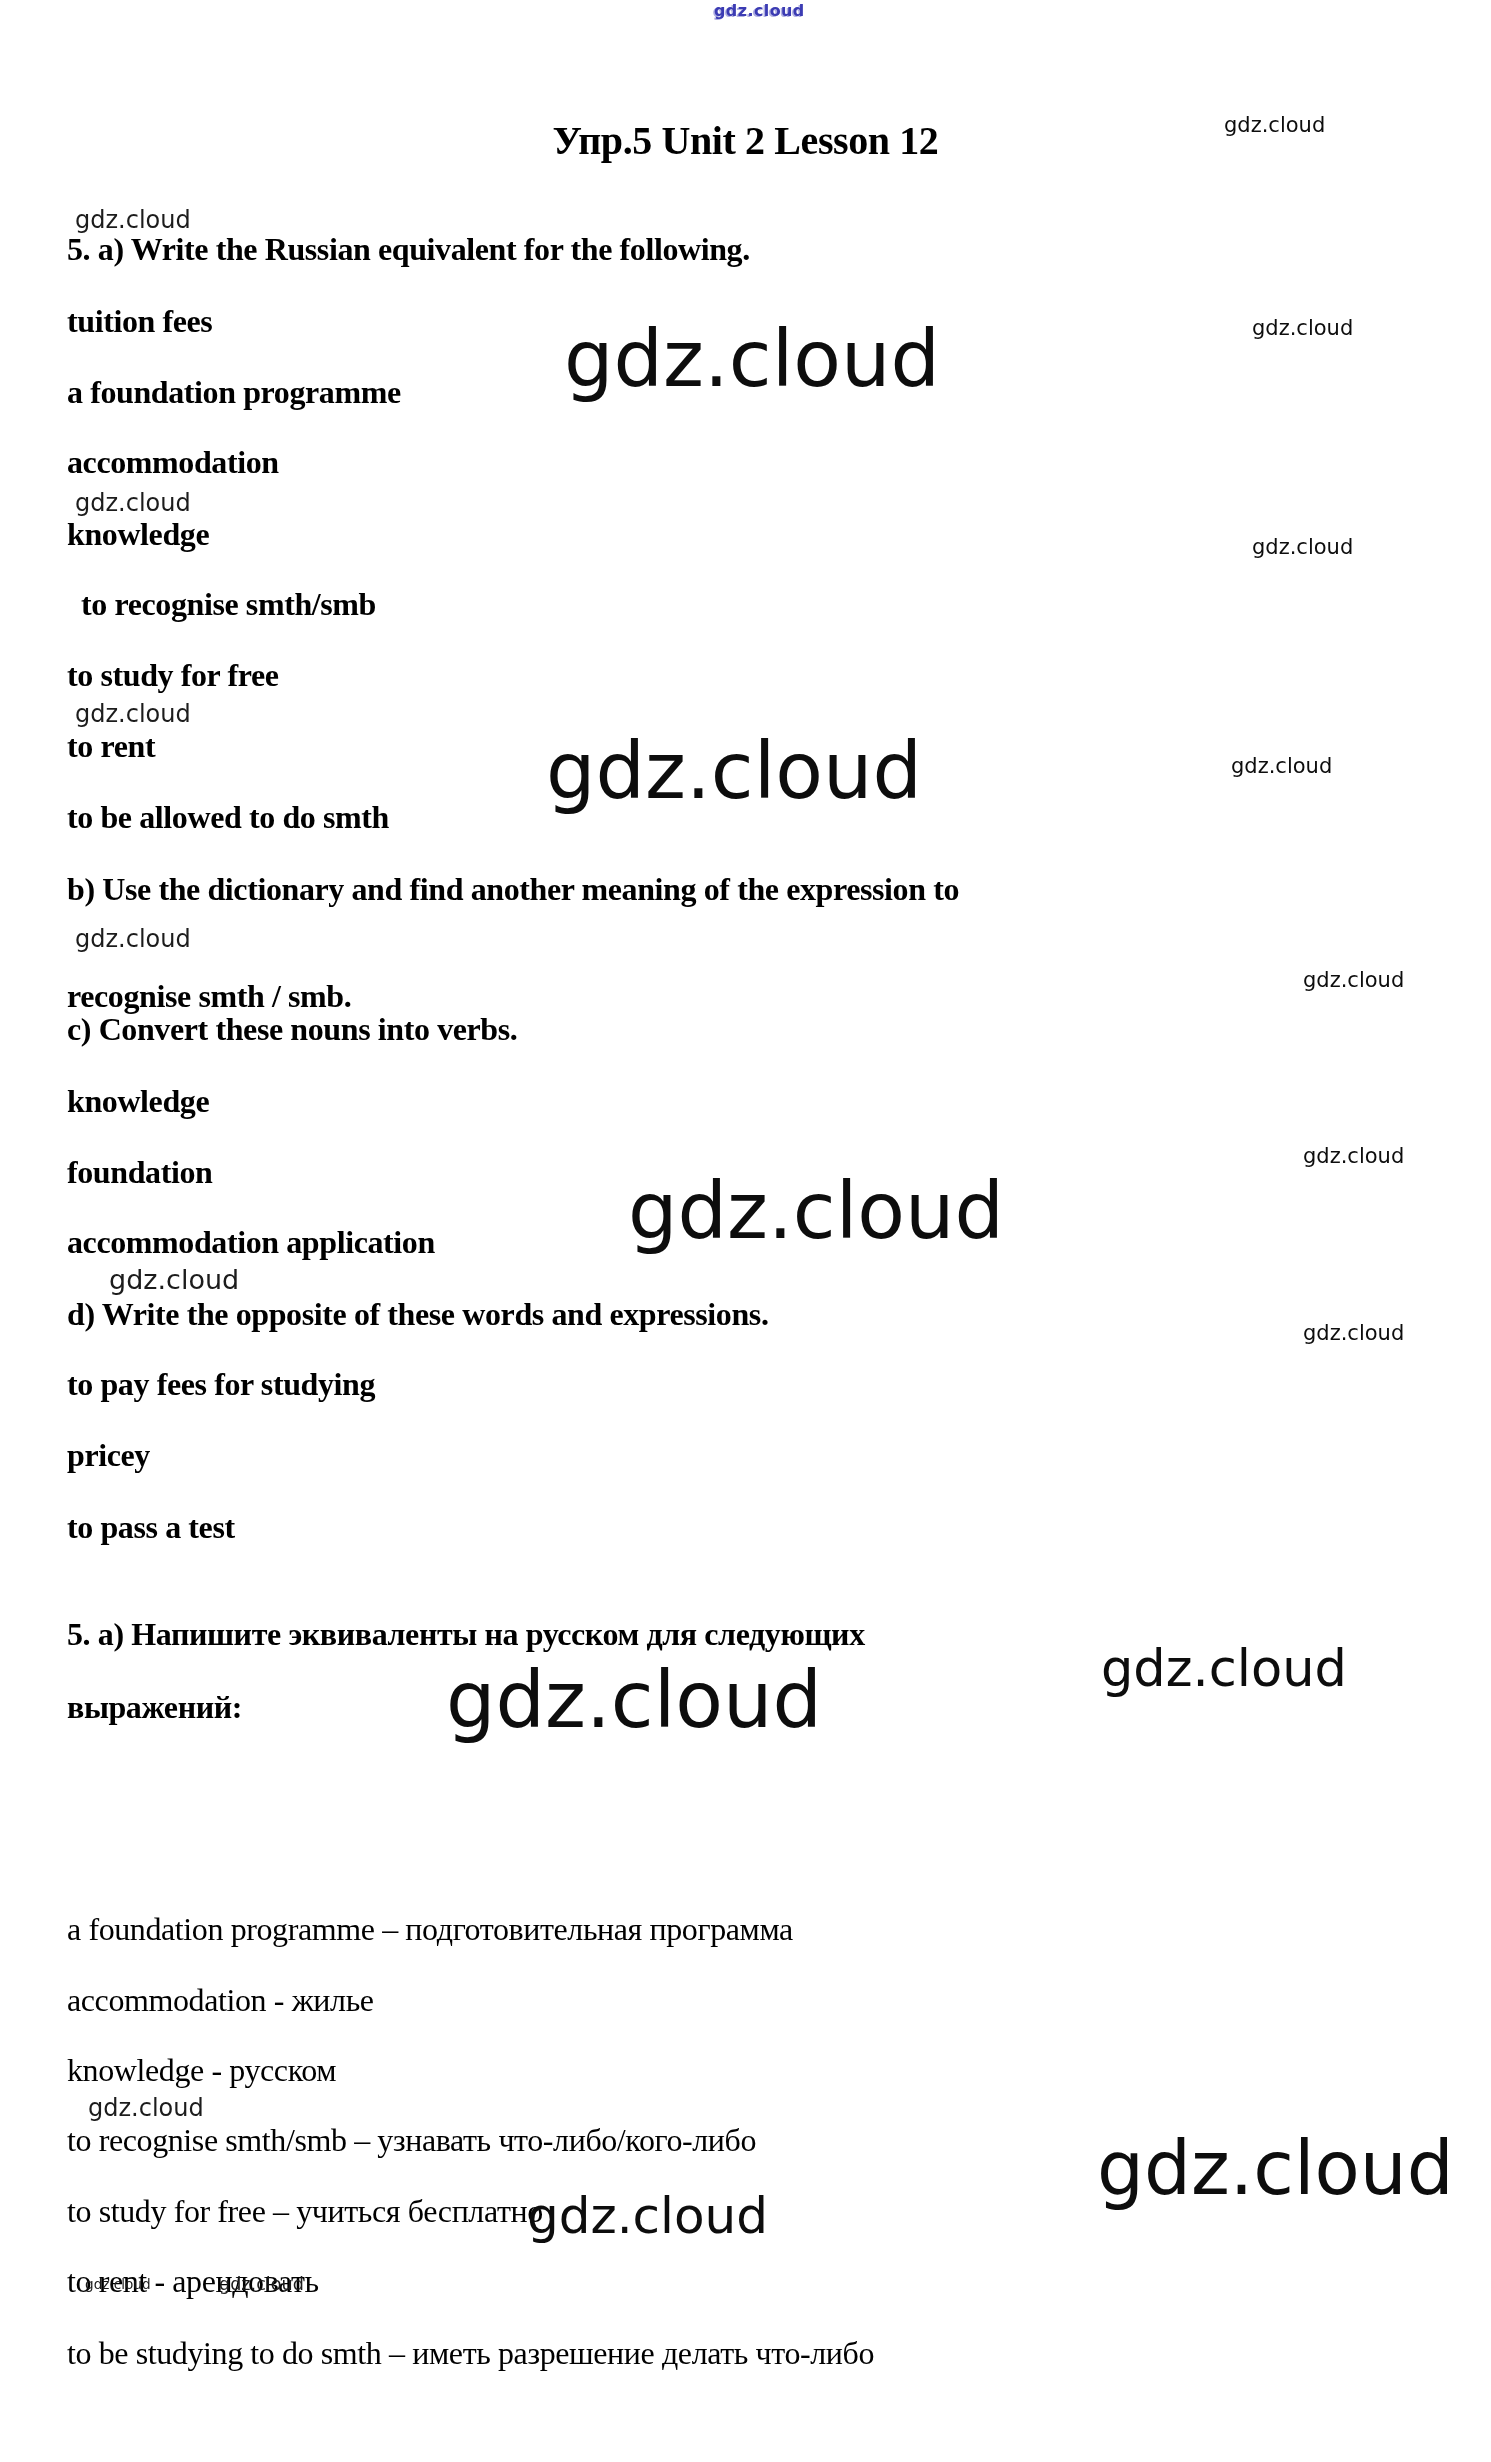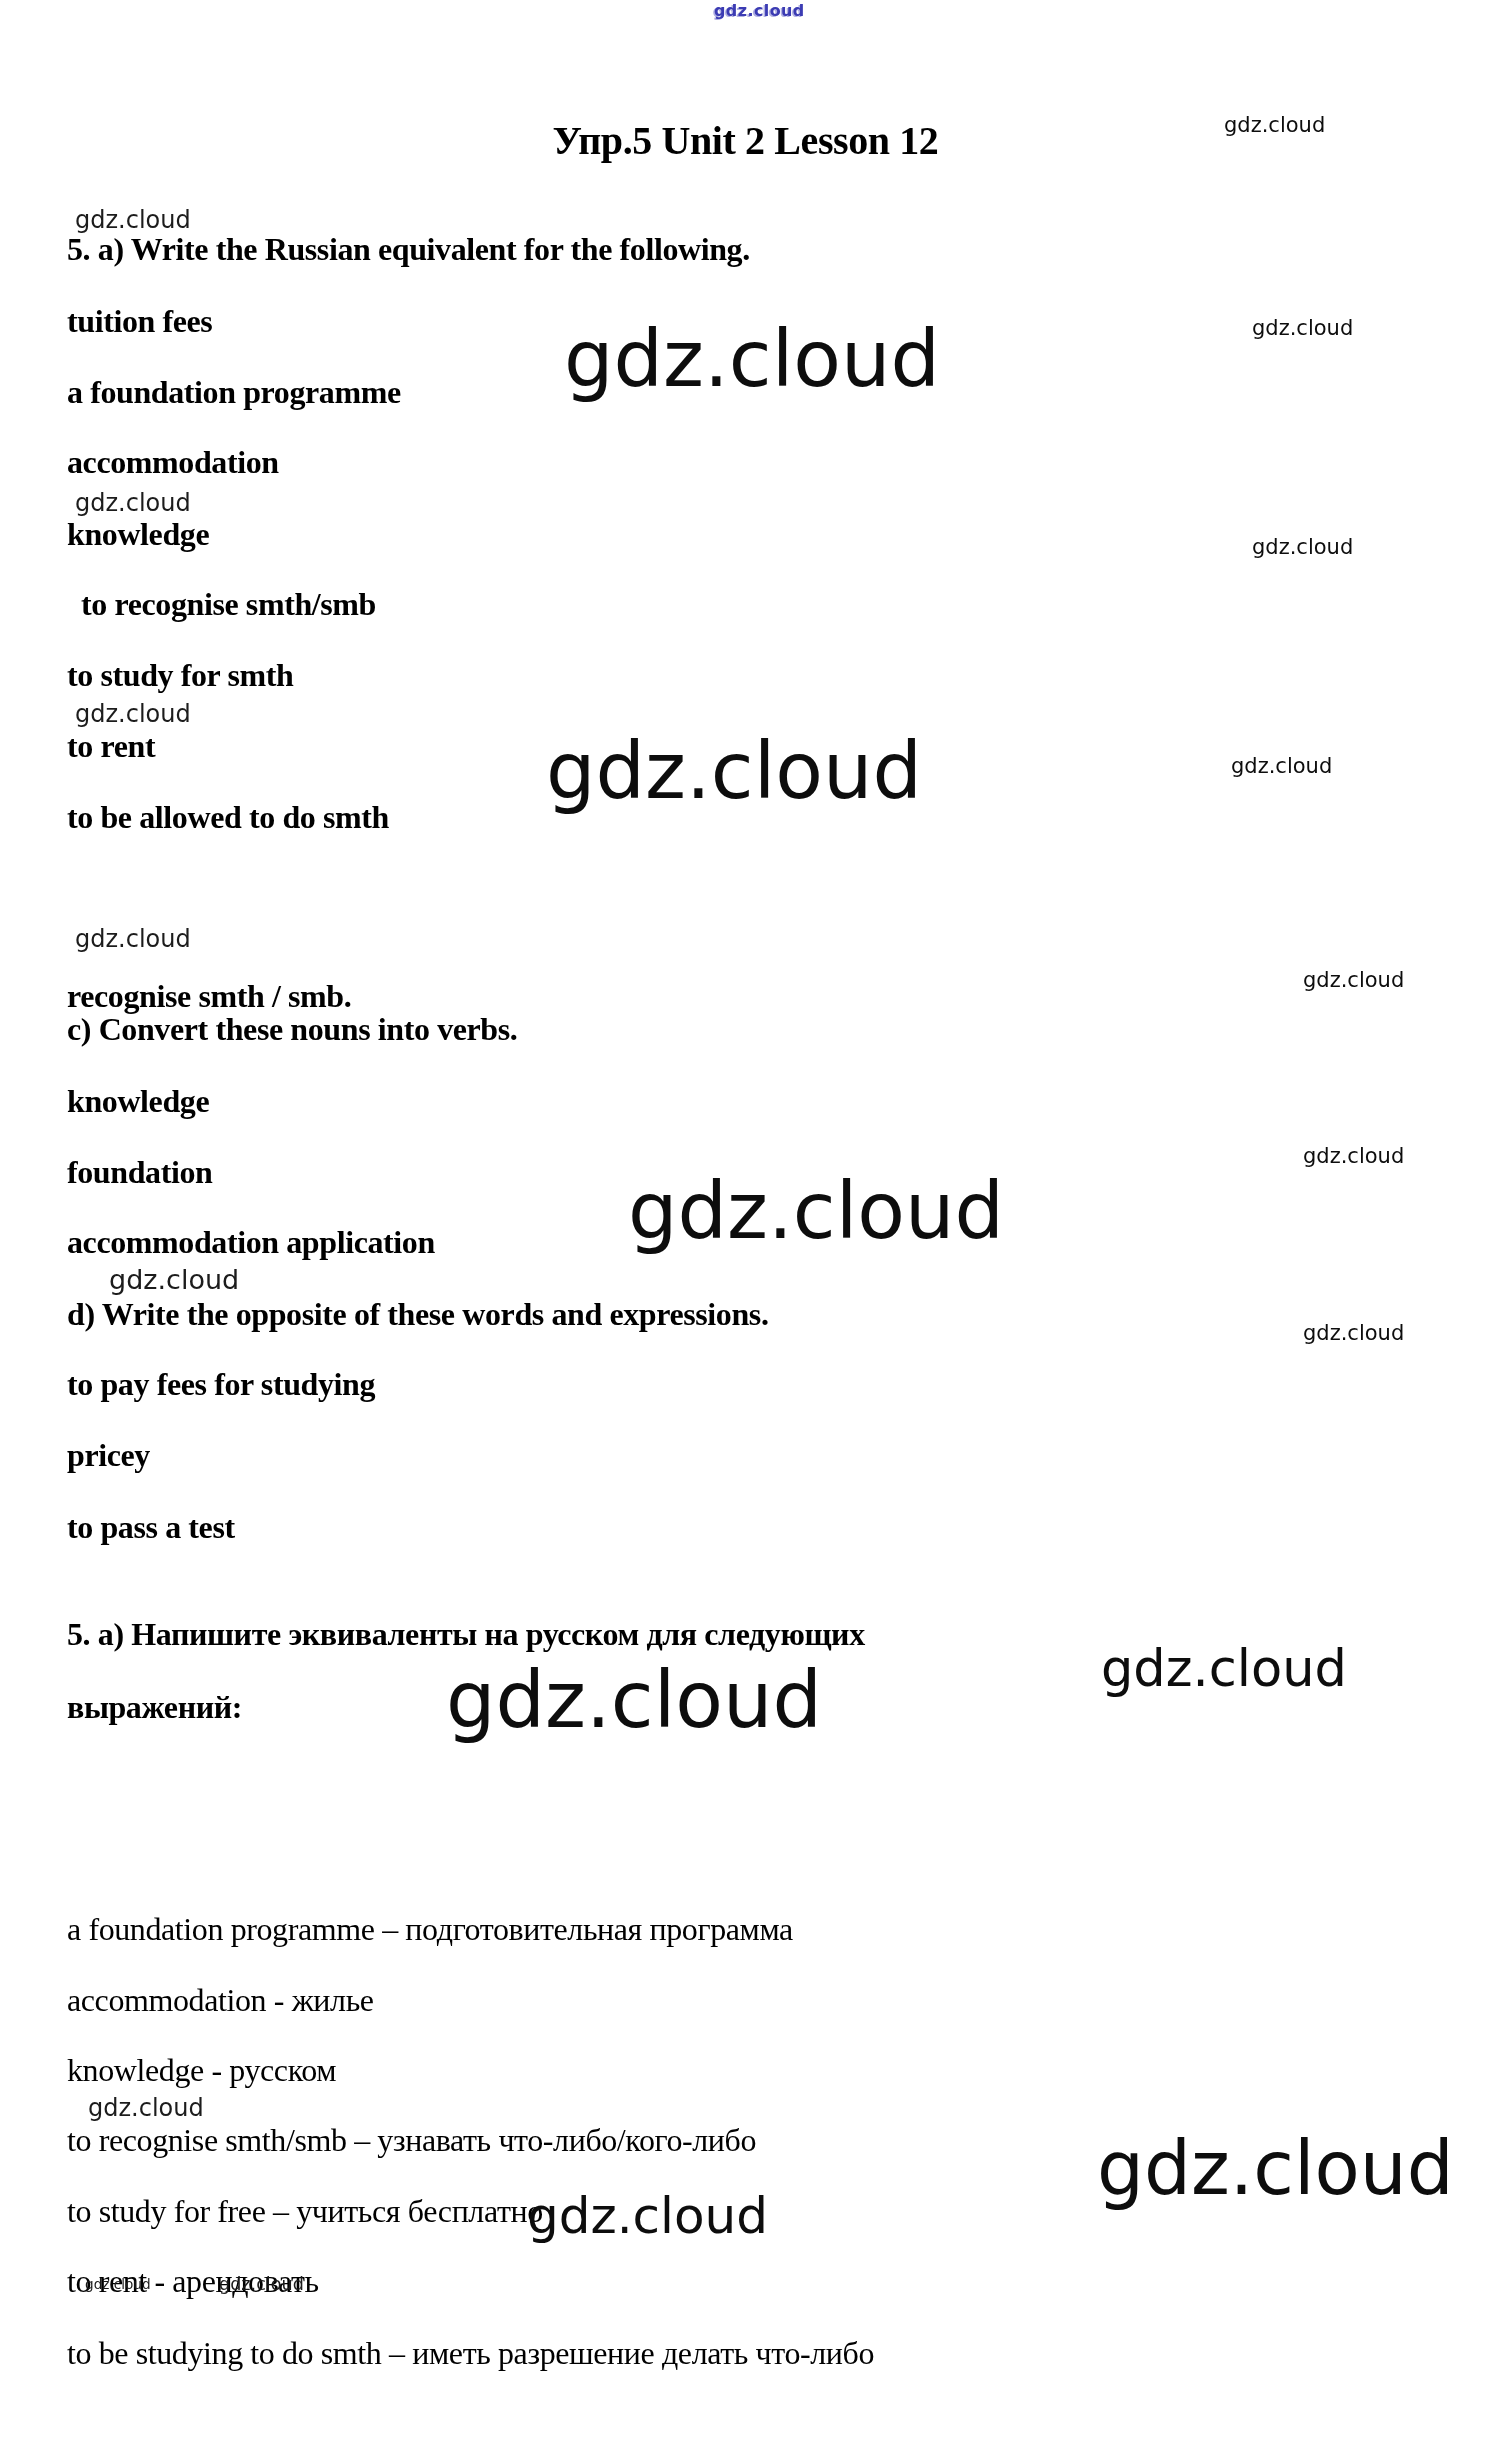--- a/index.html
+++ b/index.html
@@ -53,24 +53,25 @@
 <div class="page">
 
   <div class="title" style="top:117px">Упр.5 Unit 2 Lesson 12</div>
 
   <div class="ln b" style="left:67px;top:233px">5. a) Write the Russian equivalent for the following.</div>
   <div class="ln b" style="left:67px;top:305px">tuition fees</div>
   <div class="ln b" style="left:67px;top:376px">a foundation programme</div>
   <div class="ln b" style="left:67px;top:446px">accommodation</div>
   <div class="ln b" style="left:67px;top:518px">knowledge</div>
   <div class="ln b" style="left:81px;top:588px">to recognise smth/smb</div>
-  <div class="ln b" style="left:67px;top:659px">to study for smth</div>
+  <div class="ln b" style="left:67px;top:659px">to study for free</div>
   <div class="ln b" style="left:67px;top:730px">to rent</div>
   <div class="ln b" style="left:67px;top:801px">to be allowed to do smth</div>
 
+  <div class="ln b" style="left:67px;top:873px">b) Use the dictionary and find another meaning of the expression to</div>
   <div class="ln b" style="left:67px;top:980px">recognise smth / smb.</div>
 
   <div class="ln b" style="left:67px;top:1013px">c) Convert these nouns into verbs.</div>
   <div class="ln b" style="left:67px;top:1085px">knowledge</div>
   <div class="ln b" style="left:67px;top:1156px">foundation</div>
   <div class="ln b" style="left:67px;top:1226px">accommodation application</div>
 
   <div class="ln b" style="left:67px;top:1298px">d) Write the opposite of these words and expressions.</div>
   <div class="ln b" style="left:67px;top:1368px">to pay fees for studying</div>
   <div class="ln b" style="left:67px;top:1439px">pricey</div>

